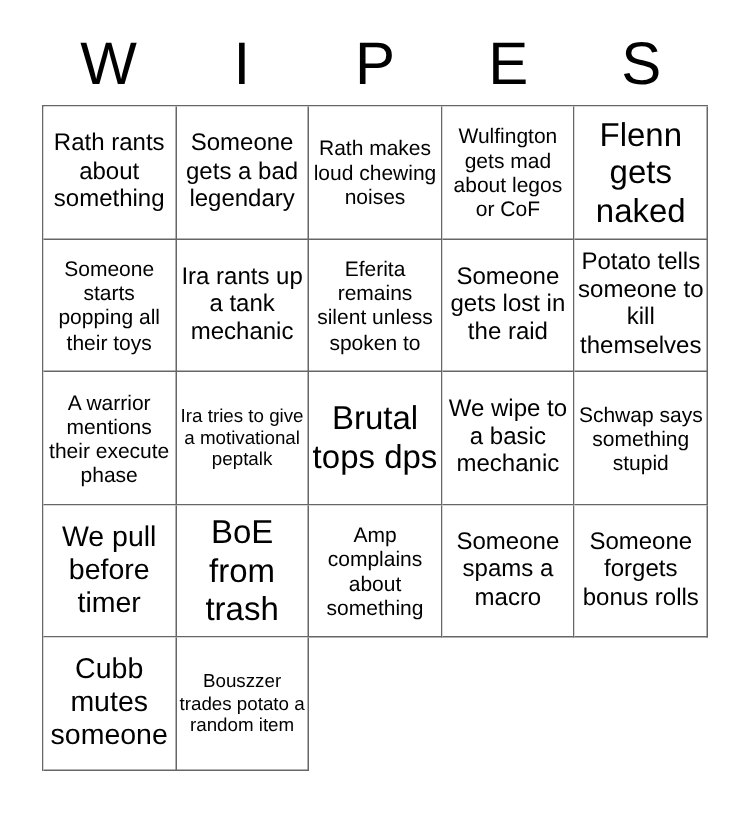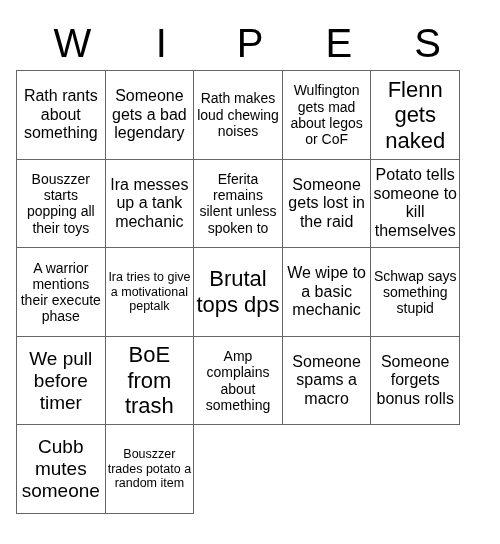--- a/index.html
+++ b/index.html
@@ -42,21 +42,21 @@
     line-height: 50px;
     font-weight: 400;
     color: #000000;
     letter-spacing: 0;
     font-family: "Liberation Sans", sans-serif;
   }
 
   
   #bingo-grid {
     position: absolute;
-    left: 16px;
+    left: 28px;
     top: 70px;
     width: 444px;
     height: 444px;
     box-sizing: border-box;
     border-top: 1px solid #666666;
     border-left: 1px solid #666666;
     display: grid;
     grid-template-columns: repeat(5, 1fr);
     grid-template-rows: repeat(5, 1fr);
   }
@@ -115,24 +115,24 @@
       <div class="bingo-cell size-sm">
         <span class="cell-text">Rath makes loud chewing noises</span>
       </div>
       <div class="bingo-cell size-sm">
         <span class="cell-text">Wulfington gets mad about legos or CoF</span>
       </div>
       <div class="bingo-cell size-xl">
         <span class="cell-text">Flenn gets naked</span>
       </div>
       <div class="bingo-cell size-sm">
-        <span class="cell-text">Bouszzer starts popping all their toys</span>
+        <span class="cell-text">Someone starts popping all their toys</span>
       </div>
       <div class="bingo-cell size-md">
-        <span class="cell-text">Ira messes up a tank mechanic</span>
+        <span class="cell-text">Ira rants up a tank mechanic</span>
       </div>
       <div class="bingo-cell size-sm">
         <span class="cell-text">Eferita remains silent unless spoken to</span>
       </div>
       <div class="bingo-cell size-md">
         <span class="cell-text">Someone gets lost in the raid</span>
       </div>
       <div class="bingo-cell size-md">
         <span class="cell-text">Potato tells someone to kill themselves</span>
       </div>

